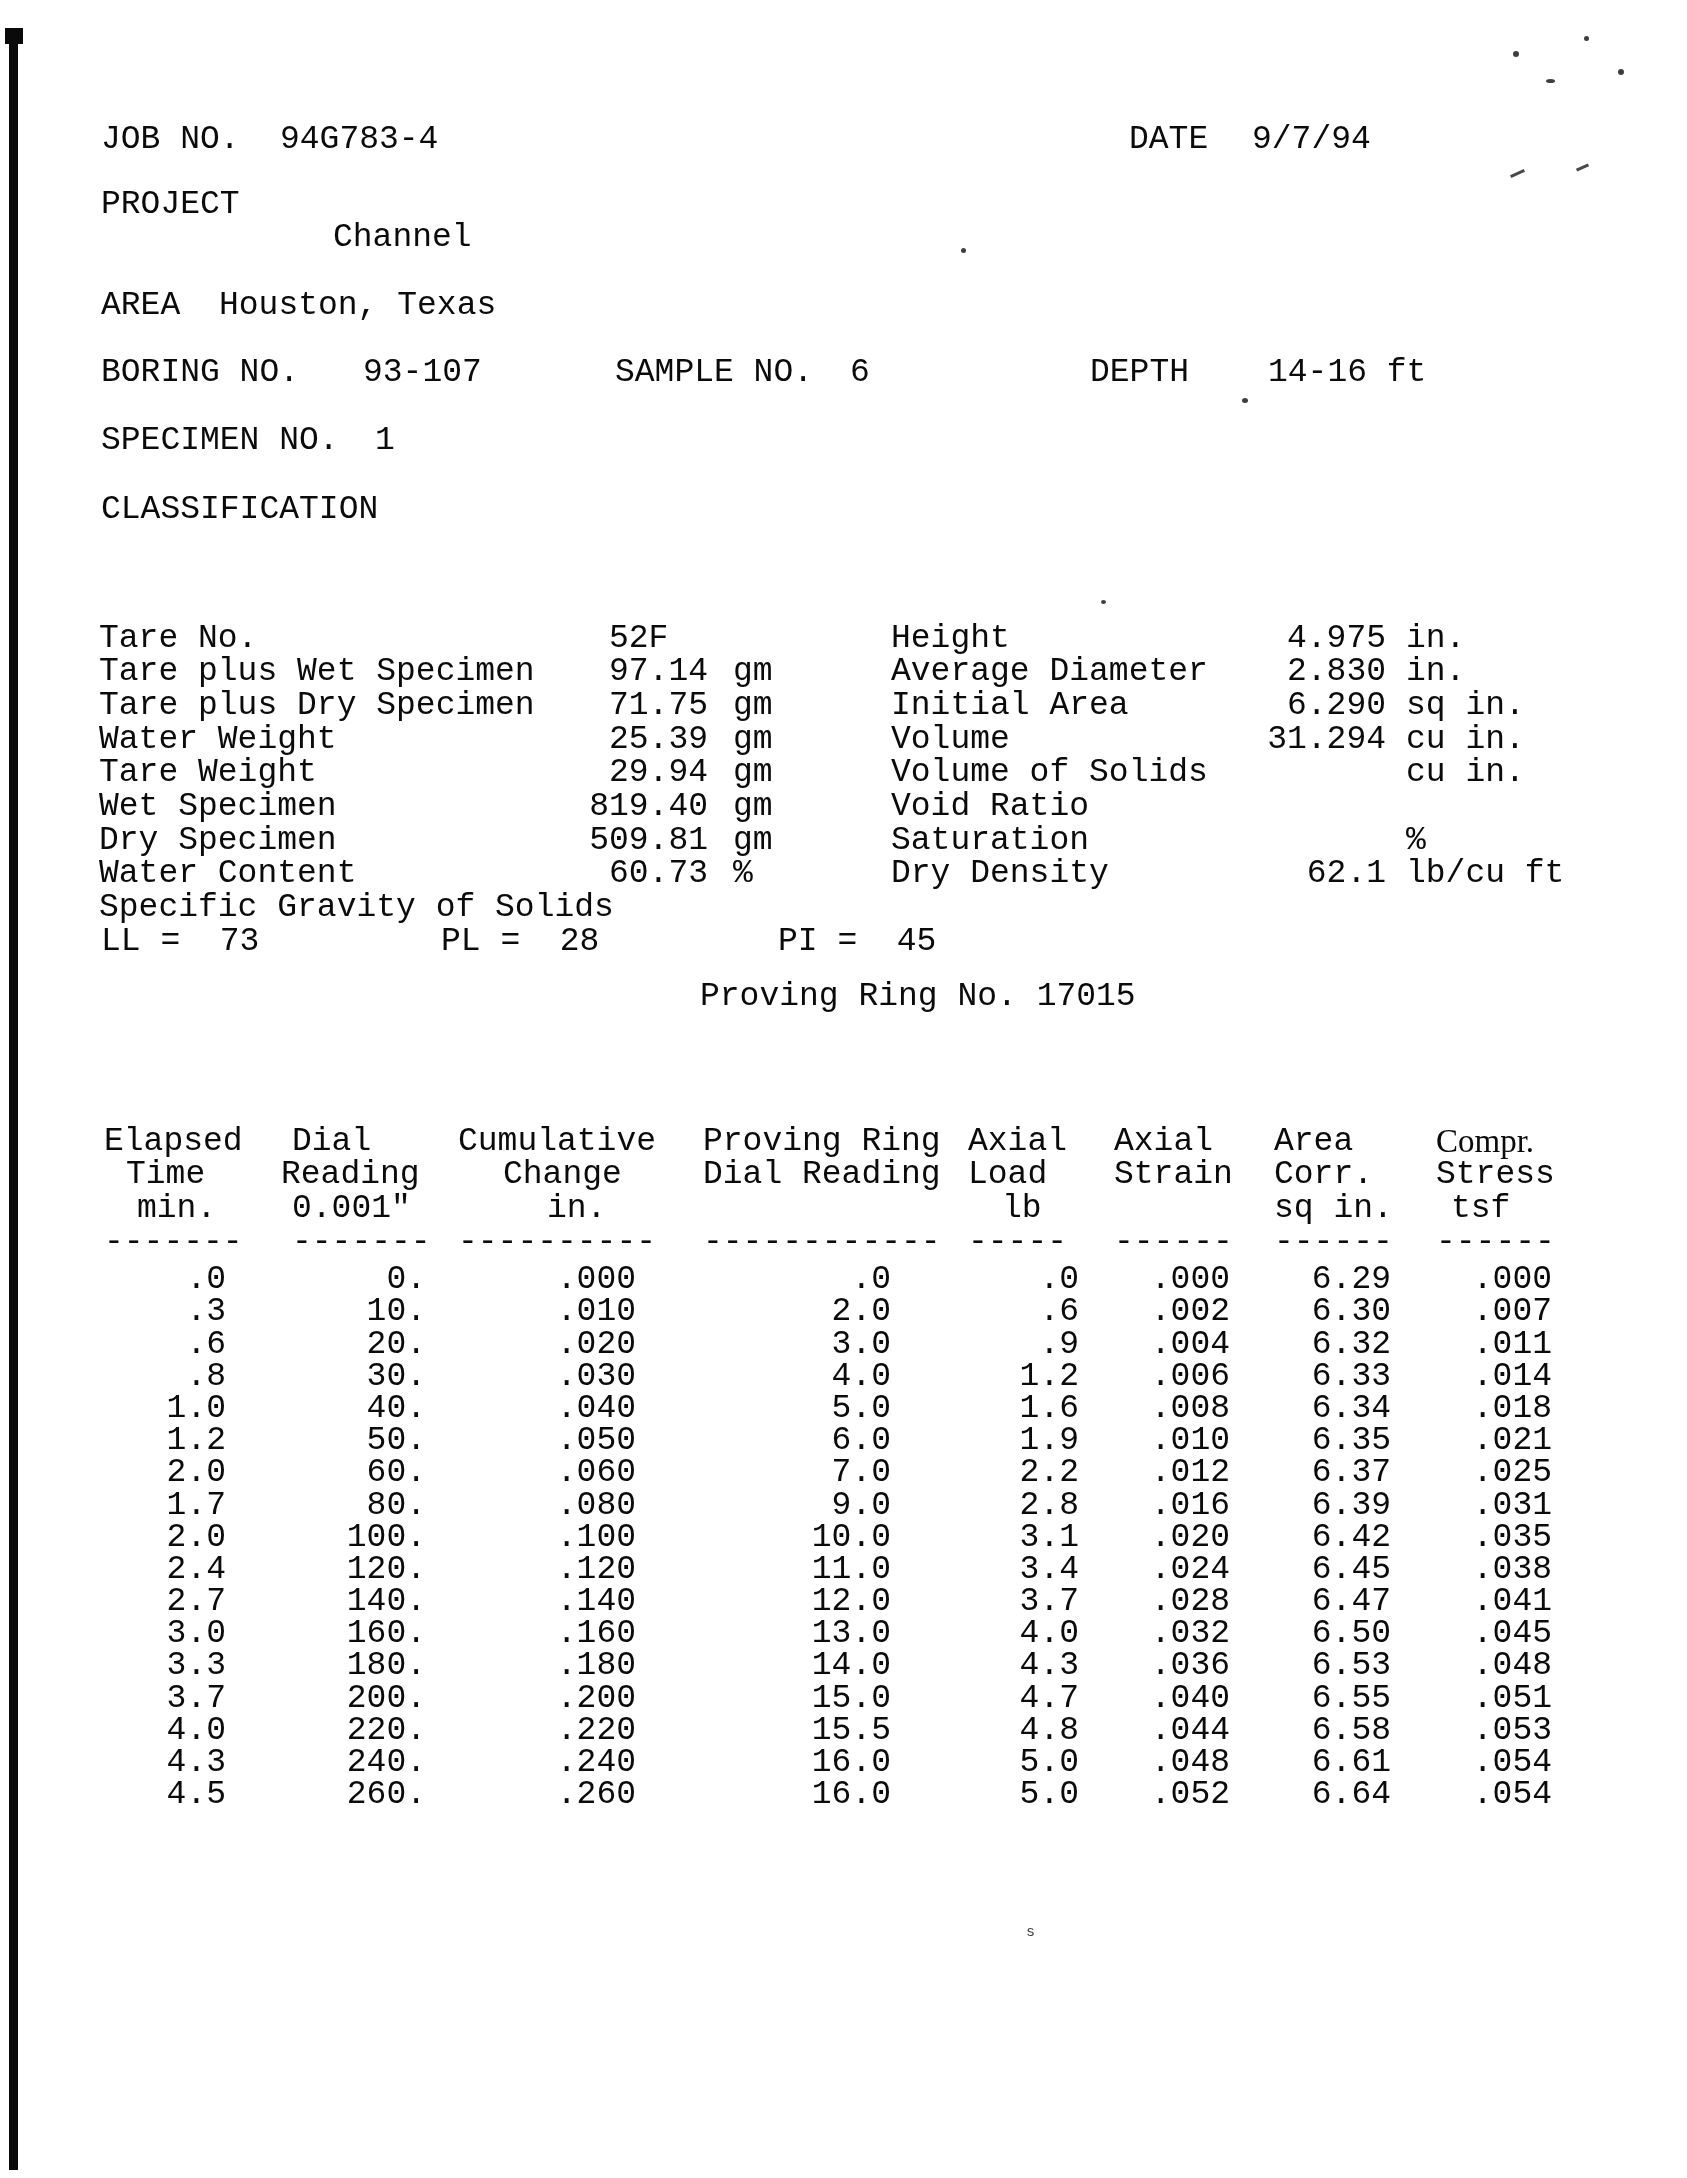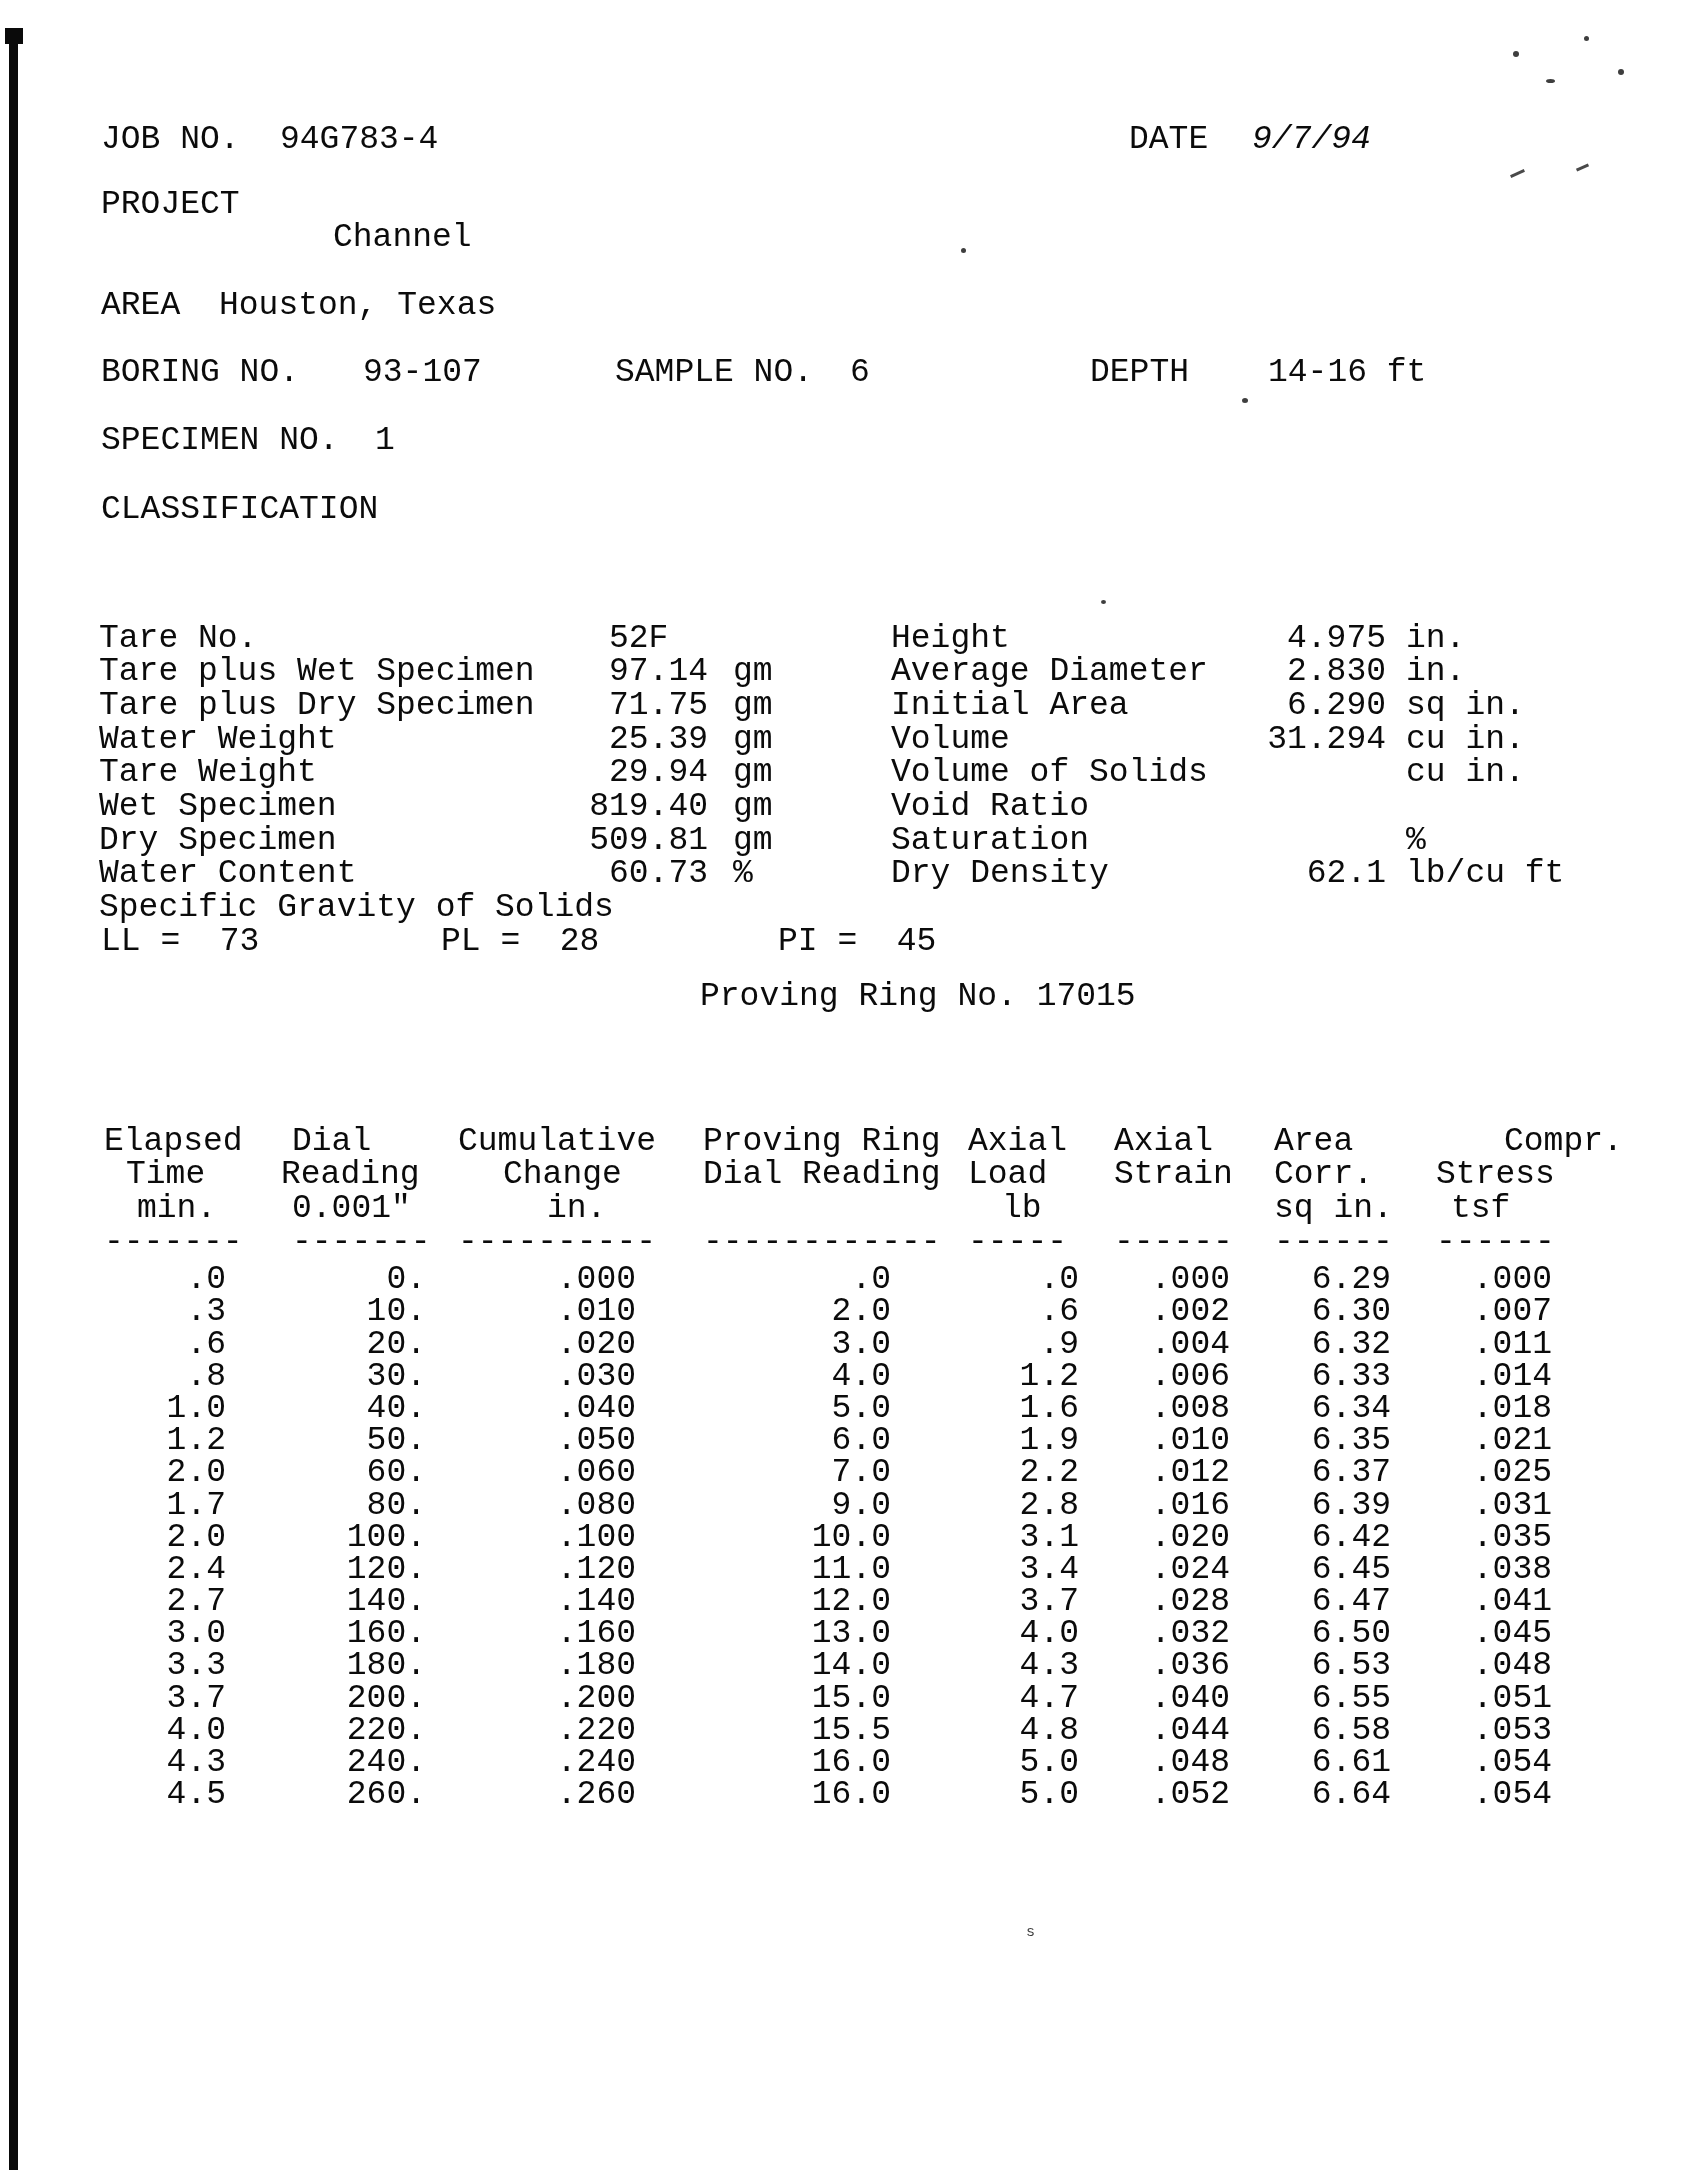--- a/index.html
+++ b/index.html
@@ -50,21 +50,21 @@
   <div class="slash" style="left:1510px;top:172px;width:15px;height:3px;"></div>
   <div class="slash" style="left:1576px;top:166px;width:13px;height:3px;"></div>
   <div class="speck" style="left:961px;top:248px;width:5px;height:5px;"></div>
   <div class="speck" style="left:1242px;top:398px;width:6px;height:5px;"></div>
   <div class="speck" style="left:1101px;top:600px;width:5px;height:4px;"></div>
   <div class="tiny-mark" style="left:1026px;top:1925px;">s</div>
 
   <span class="line" style="left:101px;top:123px;">JOB NO.</span>
   <span class="line" style="left:280px;top:123px;">94G783-4</span>
   <span class="line" style="left:1129px;top:123px;">DATE</span>
-  <span class="line" style="left:1252px;top:123px;font-style:italic;">9/7/94</span>
+  <span class="line" style="left:1252px;top:123px;">9/7/94</span>
 
   <span class="line" style="left:101px;top:188px;">PROJECT</span>
   <span class="line" style="left:333px;top:221px;">Channel</span>
 
   <span class="line" style="left:101px;top:289px;">AREA</span>
   <span class="line" style="left:219px;top:289px;">Houston, Texas</span>
 
   <span class="line" style="left:101px;top:356px;">BORING NO.</span>
   <span class="line" style="left:343px;top:356px;margin-left:20px;">93-107</span>
   <span class="line" style="left:615px;top:356px;">SAMPLE NO.</span>
@@ -130,21 +130,21 @@
 
   <span class="line" style="left:700px;top:980px;">Proving Ring No. 17015</span>
 
   <span class="line" style="left:104px;top:1125px;">Elapsed</span>
   <span class="line" style="left:292px;top:1125px;">Dial</span>
   <span class="line" style="left:458px;top:1125px;">Cumulative</span>
   <span class="line" style="left:703px;top:1125px;">Proving Ring</span>
   <span class="line" style="left:968px;top:1125px;">Axial</span>
   <span class="line" style="left:1114px;top:1125px;">Axial</span>
   <span class="line" style="left:1274px;top:1125px;">Area</span>
-  <span class="line" style="left:1504px;top:1125px;">Compr.</span>
+  <span class="line" style="left:1436px;top:1125px;font-family:Liberation Serif, serif;">Compr.</span>
 
   <span class="line" style="left:126px;top:1158px;">Time</span>
   <span class="line" style="left:281px;top:1158px;">Reading</span>
   <span class="line" style="left:503px;top:1158px;">Change</span>
   <span class="line" style="left:703px;top:1158px;">Dial Reading</span>
   <span class="line" style="left:968px;top:1158px;">Load</span>
   <span class="line" style="left:1114px;top:1158px;">Strain</span>
   <span class="line" style="left:1274px;top:1158px;">Corr.</span>
   <span class="line" style="left:1436px;top:1158px;">Stress</span>
 

